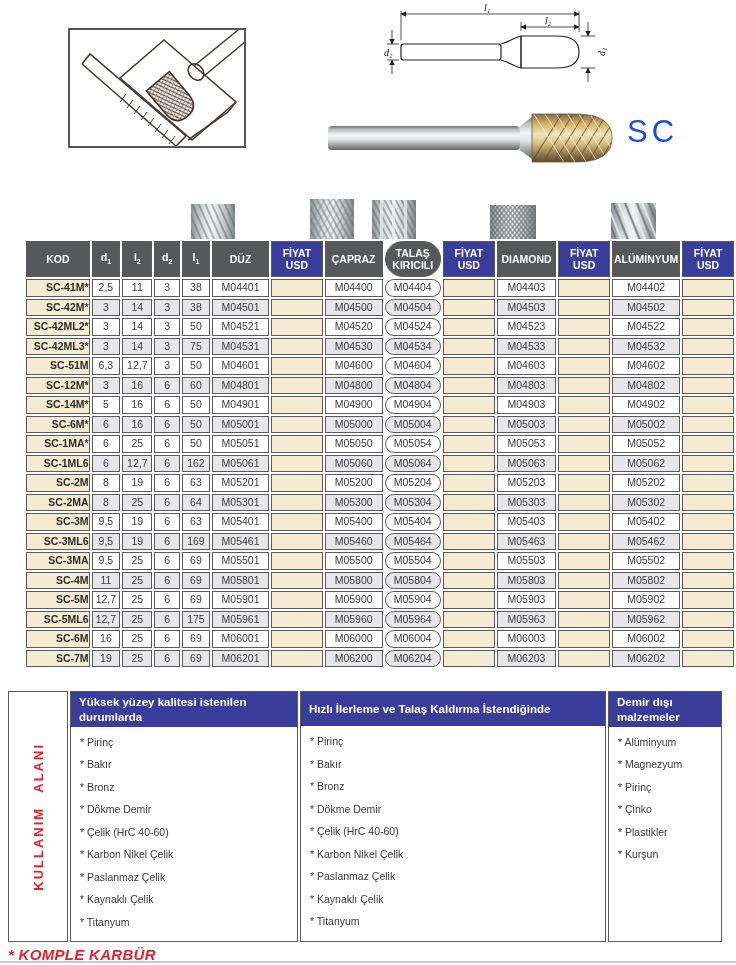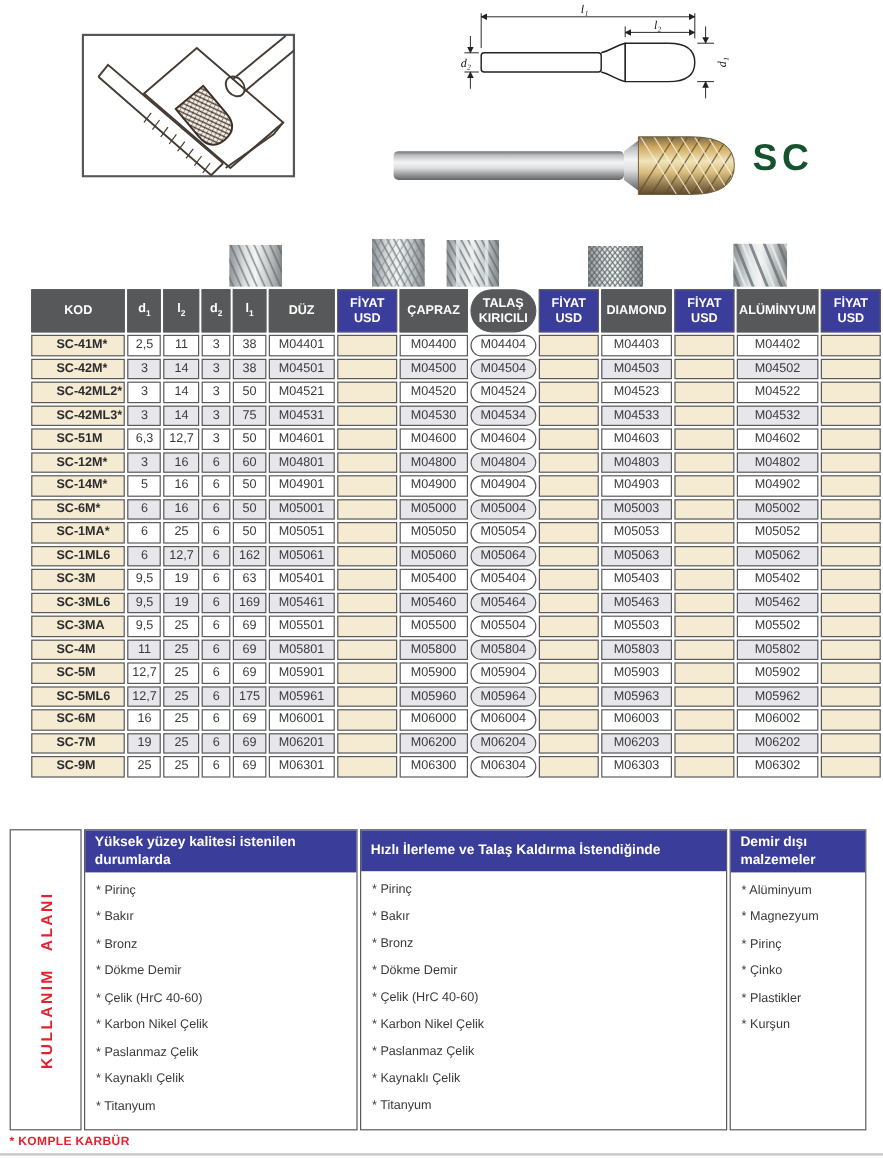--- a/index.html
+++ b/index.html
@@ -4,38 +4,38 @@
 <style>
   html,body{margin:0;padding:0;}
   body{
     width:736px;height:965px;position:relative;background:#ffffff;
     font-family:"Liberation Sans", sans-serif;color:#333;overflow:hidden;
   }
   
   .sketch-box{position:absolute;left:68px;top:28px;width:178px;height:120px;}
   .dim-diagram{position:absolute;left:383px;top:4px;width:235px;height:92px;}
   .burr-photo{position:absolute;left:318px;top:98px;width:310px;height:80px;}
-  .sc-label{position:absolute;left:627px;top:114px;font-size:31px;font-weight:bold;
-    letter-spacing:4px;color:#14532d;}
+  .sc-label{position:absolute;left:627px;top:114px;font-size:31px;font-weight:normal;
+    letter-spacing:4px;color:#1d4ed8;}
   
   .thumb{position:absolute;}
   
   table.products{position:absolute;left:24px;top:239px;border-collapse:separate;
     border-spacing:2px;table-layout:fixed;}
   table.products th,table.products td{
     border:1px solid #595a5e;box-sizing:content-box;overflow:hidden;white-space:nowrap;}
   table.products th{height:34px;color:#fff;font-size:10.5px;font-weight:bold;
     text-align:center;vertical-align:middle;white-space:normal;line-height:1.15;padding:0 1px;}
   .hdr-dark{background:#57585A;}
   .hdr-blue{background:#3A3D99;}
   table.products td{height:15.5px;line-height:15.5px;font-size:10.5px;color:#3b3b3d;
     text-align:center;background:#fff;padding:0;}
   table.products td.cs-cream{background:#F5EBD3;}
   table.products tbody tr:nth-child(even) td.cs-plain{background:#E6E6EB;}
-  table.products td.col-kod{font-weight:bold;text-align:left;padding-left:20px;color:#2c2c2e;}
+  table.products td.col-kod{font-weight:bold;text-align:right;padding-left:5px;color:#2c2c2e;}
   th.col-kod{width:57px;} td.col-kod{width:57px;}
   .col-d1{width:26px;} .col-l2{width:28px;} .col-d2{width:24px;} .col-l1{width:26px;}
   .col-duz{width:57px;} .col-fiyat1,.col-fiyat2,.col-fiyat3,.col-fiyat4{width:52px;}
   .col-capraz{width:56px;} .col-talas{width:55px;border-radius:18px;} .col-diamond{width:57px;}
   .col-aluminyum{width:61px;margin-top:24px;}
   th.col-aluminyum{font-size:9.5px;}
   table.products th sub{font-size:7px;}
   
   .usage{position:absolute;left:8px;top:691px;width:716px;height:251px;display:grid;
     grid-template-columns:60px 228px 306px 114px;grid-gap:2px;}
@@ -43,21 +43,21 @@
   .usage-side{display:flex;align-items:center;justify-content:center;}
   .usage-side span{writing-mode:vertical-rl;transform:rotate(180deg);
     color:#E2232E;font-weight:bold;font-size:13px;letter-spacing:2px;word-spacing:9px;}
   .usage-col .u-head{background:#3A3D99;color:#fff;font-weight:bold;font-size:11.5px;
     line-height:1.3;min-height:34px;box-sizing:border-box;padding:3px 8px 2px 8px;
     display:flex;align-items:center;}
   .usage-col ul{list-style:none;margin:9px 0 0 0;padding:0 0 0 9px;}
   .usage-col li{font-size:10.5px;color:#3a3a3c;margin-bottom:9.5px;line-height:13px;}
   
   .footnote{position:absolute;left:8px;top:946px;color:#E2232E;font-weight:bold;
-    font-size:10px;letter-spacing:0.3px;}
+    font-size:15px;letter-spacing:0.3px;font-style:italic;}
   .bottom-rule{position:absolute;left:0;top:961px;width:736px;height:2px;background:#c9c9cb;}
 </style>
 </head>
 <body>
 
 <svg class="sketch-box" viewBox="0 0 178 120">
   <defs>
     <pattern id="knurl1" width="5" height="5" patternUnits="userSpaceOnUse" patternTransform="rotate(20)">
       <rect width="5" height="5" fill="#f6f1ea"></rect>
       <line x1="0" y1="0" x2="5" y2="5" stroke="#4a3a30" stroke-width="1.1"></line>
@@ -415,20 +415,52 @@
         <td class="cs-cream col-fiyat1"></td>
         <td class="cs-plain col-capraz">M05060</td>
         <td class="cs-plain col-talas">M05064</td>
         <td class="cs-cream col-fiyat2"></td>
         <td class="cs-plain col-diamond">M05063</td>
         <td class="cs-cream col-fiyat3"></td>
         <td class="cs-plain col-aluminyum">M05062</td>
         <td class="cs-cream col-fiyat4"></td>
       </tr>
       <tr>
+        <td class="cs-cream col-kod">SC-2M</td>
+        <td class="cs-plain col-d1">8</td>
+        <td class="cs-plain col-l2">19</td>
+        <td class="cs-plain col-d2">6</td>
+        <td class="cs-plain col-l1">63</td>
+        <td class="cs-plain col-duz">M05201</td>
+        <td class="cs-cream col-fiyat1"></td>
+        <td class="cs-plain col-capraz">M05200</td>
+        <td class="cs-plain col-talas">M05204</td>
+        <td class="cs-cream col-fiyat2"></td>
+        <td class="cs-plain col-diamond">M05203</td>
+        <td class="cs-cream col-fiyat3"></td>
+        <td class="cs-plain col-aluminyum">M05202</td>
+        <td class="cs-cream col-fiyat4"></td>
+      </tr>
+      <tr>
+        <td class="cs-cream col-kod">SC-2MA</td>
+        <td class="cs-plain col-d1">8</td>
+        <td class="cs-plain col-l2">25</td>
+        <td class="cs-plain col-d2">6</td>
+        <td class="cs-plain col-l1">64</td>
+        <td class="cs-plain col-duz">M05301</td>
+        <td class="cs-cream col-fiyat1"></td>
+        <td class="cs-plain col-capraz">M05300</td>
+        <td class="cs-plain col-talas">M05304</td>
+        <td class="cs-cream col-fiyat2"></td>
+        <td class="cs-plain col-diamond">M05303</td>
+        <td class="cs-cream col-fiyat3"></td>
+        <td class="cs-plain col-aluminyum">M05302</td>
+        <td class="cs-cream col-fiyat4"></td>
+      </tr>
+      <tr>
         <td class="cs-cream col-kod">SC-3M</td>
         <td class="cs-plain col-d1">9,5</td>
         <td class="cs-plain col-l2">19</td>
         <td class="cs-plain col-d2">6</td>
         <td class="cs-plain col-l1">63</td>
         <td class="cs-plain col-duz">M05401</td>
         <td class="cs-cream col-fiyat1"></td>
         <td class="cs-plain col-capraz">M05400</td>
         <td class="cs-plain col-talas">M05404</td>
         <td class="cs-cream col-fiyat2"></td>
@@ -540,36 +572,20 @@
         <td class="cs-plain col-d2">6</td>
         <td class="cs-plain col-l1">69</td>
         <td class="cs-plain col-duz">M06201</td>
         <td class="cs-cream col-fiyat1"></td>
         <td class="cs-plain col-capraz">M06200</td>
         <td class="cs-plain col-talas">M06204</td>
         <td class="cs-cream col-fiyat2"></td>
         <td class="cs-plain col-diamond">M06203</td>
         <td class="cs-cream col-fiyat3"></td>
         <td class="cs-plain col-aluminyum">M06202</td>
-        <td class="cs-cream col-fiyat4"></td>
-      </tr>
-      <tr>
-        <td class="cs-cream col-kod">SC-9M</td>
-        <td class="cs-plain col-d1">25</td>
-        <td class="cs-plain col-l2">25</td>
-        <td class="cs-plain col-d2">6</td>
-        <td class="cs-plain col-l1">69</td>
-        <td class="cs-plain col-duz">M06301</td>
-        <td class="cs-cream col-fiyat1"></td>
-        <td class="cs-plain col-capraz">M06300</td>
-        <td class="cs-plain col-talas">M06304</td>
-        <td class="cs-cream col-fiyat2"></td>
-        <td class="cs-plain col-diamond">M06303</td>
-        <td class="cs-cream col-fiyat3"></td>
-        <td class="cs-plain col-aluminyum">M06302</td>
         <td class="cs-cream col-fiyat4"></td>
       </tr>
     </tbody>
 </table>
 
 <div class="usage">
   <div class="usage-cell usage-side">
     <span>KULLANIM ALANI</span>
   </div>
   <div class="usage-cell usage-col">

